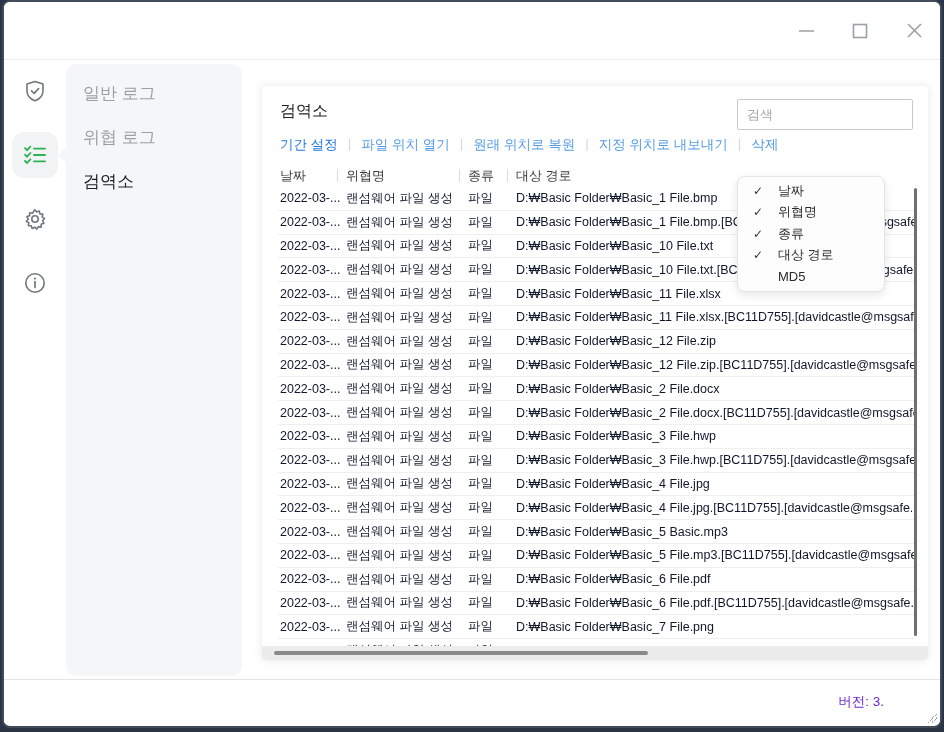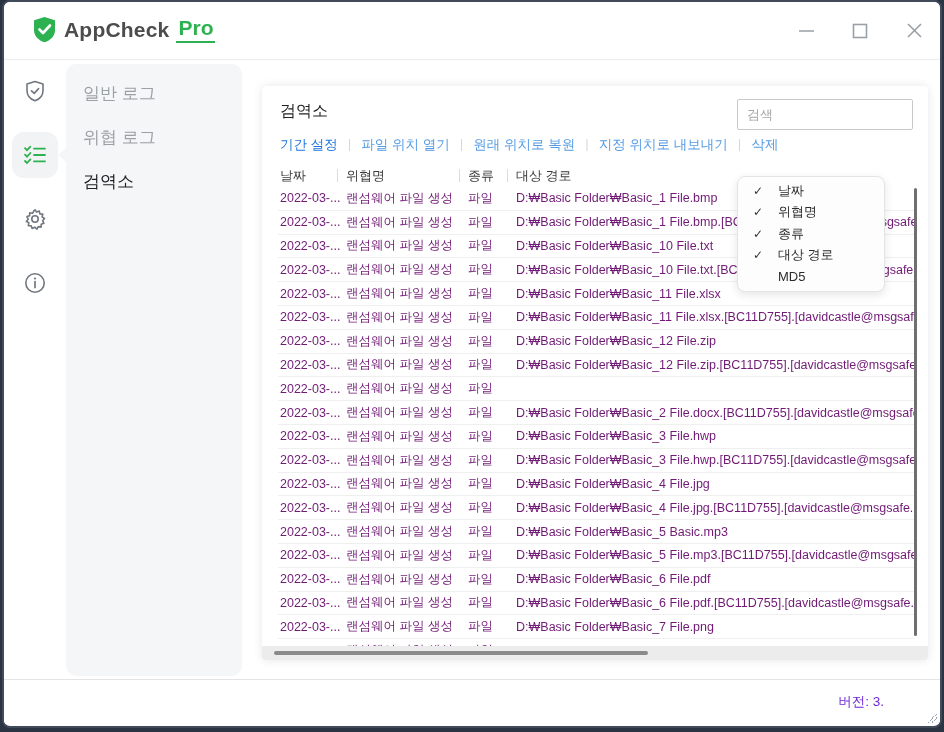--- a/index.html
+++ b/index.html
@@ -31,21 +31,21 @@
   .search-box input::placeholder{color:#a5a5a5;}
   .toolbar{position:absolute;left:18px;top:50px;height:20px;display:flex;align-items:flex-start;font-size:13.5px;}
   .tlink{color:#549be4;cursor:pointer;white-space:nowrap;}
   .tlink.active{color:#1f76dd;font-weight:500;}
   .tsep{color:#d9d9d9;margin:0 10px;}
   
   .thead{position:absolute;left:16px;right:14px;top:79px;height:22px;display:flex;font-size:13px;color:#3a3a3a;}
   .hcell{position:relative;display:flex;align-items:center;padding-left:2px;box-sizing:border-box;}
   .hcell .hsep{position:absolute;right:6px;top:4px;width:1px;height:13px;background:#dcdcdc;}
   .tbody{position:absolute;left:16px;right:14px;top:101px;height:460px;overflow:hidden;}
-  .trow{display:flex;height:22.8px;align-items:center;border-bottom:1px solid #efefef;font-size:12.5px;color:#701a75;}
+  .trow{display:flex;height:22.8px;align-items:center;border-bottom:1px solid #efefef;font-size:12.5px;color:#0f172a;}
   .cell{padding-left:2px;box-sizing:border-box;white-space:nowrap;overflow:hidden;}
   .c-date{width:66px;text-overflow:clip;}
   .c-threat{width:122px;}
   .c-type{width:48px;}
   .c-path{flex:1;}
   
   .vscroll{position:absolute;right:11px;top:102px;width:3px;height:448px;background:#6f6f6f;border-radius:2px;}
   .hscroll-track{position:absolute;left:0;right:0;bottom:0;height:14px;background:#ececec;border-radius:0 0 4px 4px;}
   .hscroll-thumb{position:absolute;left:12px;top:5px;width:374px;height:4px;background:#8a8a8a;border-radius:2px;}
   
@@ -60,30 +60,20 @@
   .grip{position:absolute;right:3px;bottom:3px;width:10px;height:10px;
     background:linear-gradient(135deg,transparent 50%,#9aa3b0 50%,#9aa3b0 55%,transparent 55%,transparent 70%,#9aa3b0 70%,#9aa3b0 75%,transparent 75%);}
   svg{display:block;}
 </style>
 </head>
 <body>
 
 <div class="window">
 
   <div class="titlebar">
-    <div class="brand">
-      <span>
-        <svg width="25" height="27" viewBox="0 0 25 27">
-          <path d="M12.5 1 L23 4.2 V14 C23 20 18.6 24.3 12.5 26.3 C6.4 24.3 2 20 2 14 V4.2 Z" fill="#2eb150" rx="4"></path>
-          <polyline points="7.5,13.5 11,17 18,9.5" fill="none" stroke="#fff" stroke-width="2.6" stroke-linecap="round" stroke-linejoin="round"></polyline>
-        </svg>
-      </span>
-      <span class="brand-name">AppCheck</span>
-      <span class="brand-pro">Pro</span>
-    </div>
     <div class="win-controls">
       <span class="win-btn">
         <svg width="17" height="17" viewBox="0 0 17 17">
             <line x1="1" y1="9" x2="16" y2="9" stroke="#9aa0a6" stroke-width="1.6"></line>
           </svg>
       </span>
       <span class="win-btn">
         <svg width="16" height="16" viewBox="0 0 16 16">
             <rect x="1.5" y="1.5" width="13" height="13" fill="none" stroke="#9aa0a6" stroke-width="1.6"></rect>
           </svg>
@@ -216,20 +206,21 @@
         <div class="trow">
           <div class="cell c-date">2022-03-...</div>
           <div class="cell c-threat">랜섬웨어 파일 생성</div>
           <div class="cell c-type">파일</div>
           <div class="cell c-path">D:₩Basic Folder₩Basic_12 File.zip.[BC11D755].[davidcastle@msgsafe.io].zip</div>
         </div>
         <div class="trow">
           <div class="cell c-date">2022-03-...</div>
           <div class="cell c-threat">랜섬웨어 파일 생성</div>
           <div class="cell c-type">파일</div>
+          <div class="cell c-path">D:₩Basic Folder₩Basic_2 File.docx</div>
         </div>
         <div class="trow">
           <div class="cell c-date">2022-03-...</div>
           <div class="cell c-threat">랜섬웨어 파일 생성</div>
           <div class="cell c-type">파일</div>
           <div class="cell c-path">D:₩Basic Folder₩Basic_2 File.docx.[BC11D755].[davidcastle@msgsafe.io].zip</div>
         </div>
         <div class="trow">
           <div class="cell c-date">2022-03-...</div>
           <div class="cell c-threat">랜섬웨어 파일 생성</div>

